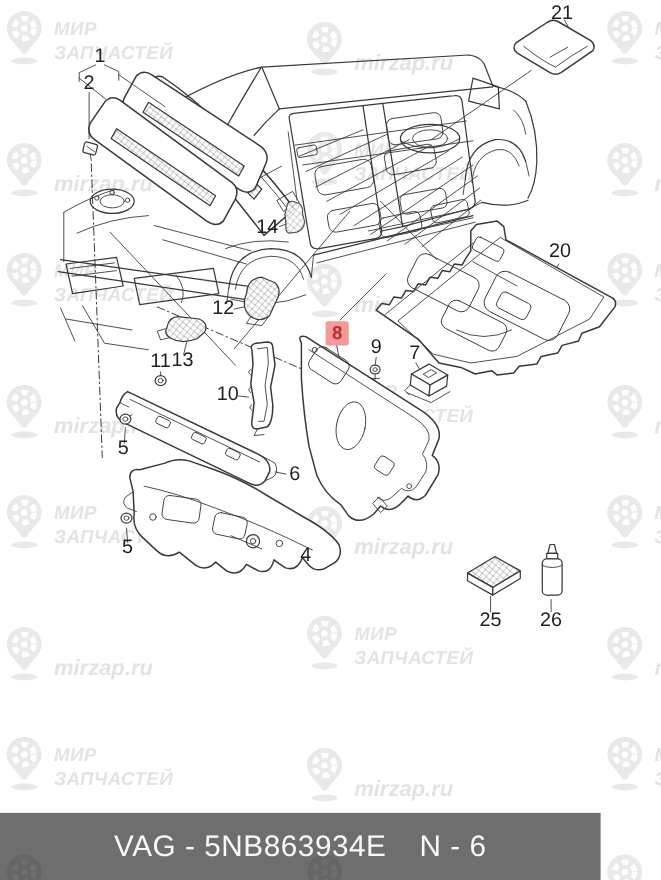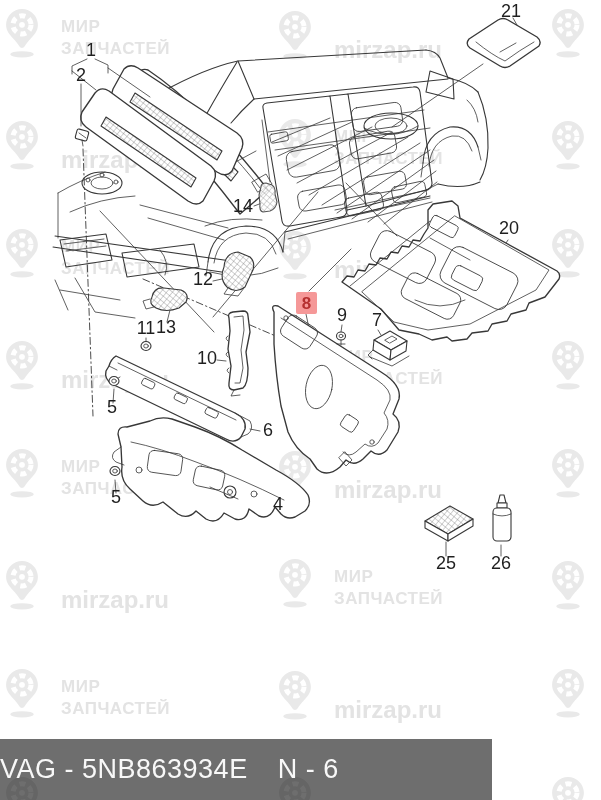--- a/index.html
+++ b/index.html
@@ -5,39 +5,39 @@
   :root{
     --line:#383838; --label-text:#1f1f1f;
     --highlight-bg:#f59898; --highlight-text:#b53030;
     --watermark-icon:#e9e9e9; --watermark-text:#e3e3e3;
     --footer-bg:rgba(0,0,0,0.57); --footer-text:#f8f8f8;
   }
   html,body{margin:0;padding:0;background:#fff;}
   .stage{position:relative;width:601px;height:800px;background:#fff;overflow:hidden;
          font-family:"Liberation Sans",sans-serif;}
   .wm-layer{position:absolute;inset:0;z-index:0;}
-  .wm-tile{position:absolute;display:flex;gap:19px;align-items:center;white-space:nowrap;}
+  .wm-tile{position:absolute;display:flex;gap:7px;align-items:flex-end;white-space:nowrap;font-style:italic;}
   .wm-pin{width:40px;height:52px;flex:none;}
   .wm-brand{margin-top:11px;font-size:17px;font-weight:bold;line-height:22px;
             color:var(--watermark-text);letter-spacing:.5px;}
-  .wm-domain{margin-top:31px;font-size:24px;font-weight:bold;color:var(--watermark-text);}
+  .wm-domain{margin-top:42px;font-size:20px;font-weight:bold;color:var(--watermark-text);}
   svg.drawing{position:absolute;left:0;top:0;z-index:1;}
   svg.drawing *{vector-effect:none;}
   .ln{stroke:var(--line);fill:none;stroke-width:1.1;stroke-linecap:round;stroke-linejoin:round;}
   .thin{stroke-width:0.8;}
   .thick{stroke-width:1.35;}
   .wfill{fill:#fff;}
   .hatch{fill:url(#xh);}
   .dashdot{stroke-dasharray:7 3 1.5 3;stroke-width:0.9;}
   .plabel{font-family:"Liberation Sans",sans-serif;font-size:18px;fill:var(--label-text);
           text-anchor:middle;cursor:pointer;}
   .badge-digit{font-family:"Liberation Sans",sans-serif;font-size:17px;font-weight:bold;
           fill:var(--highlight-text);text-anchor:middle;}
-  .footer{position:absolute;left:0;top:739px;width:492px;height:61px;z-index:2;
-          background:var(--footer-bg);display:flex;align-items:center;
+  .footer{position:absolute;left:0;top:739px;width:546px;height:61px;z-index:2;
+          background:var(--footer-bg);display:flex;align-items:center;justify-content:center;
           gap:30px;color:var(--footer-text);font-size:27px;letter-spacing:.5px;}
 </style>
 </head>
 <body>
 
 <div class="stage">
 
   <div class="wm-layer">
       <div class="wm-tile" style="left: 2px; top: 5px;">
         <svg class="wm-pin" viewBox="0 0 44 56">

